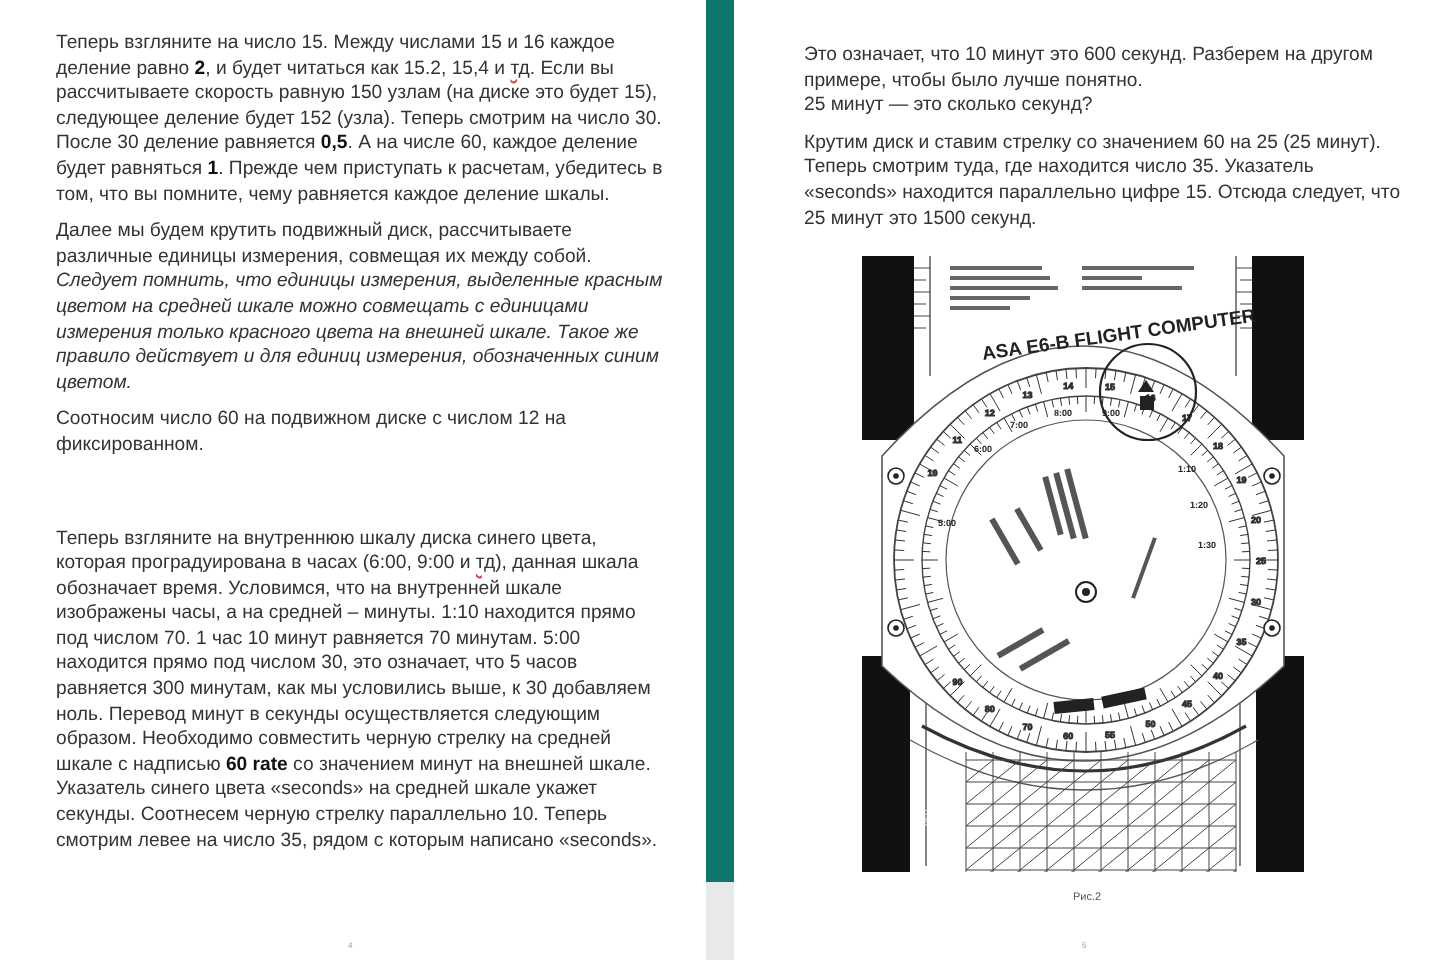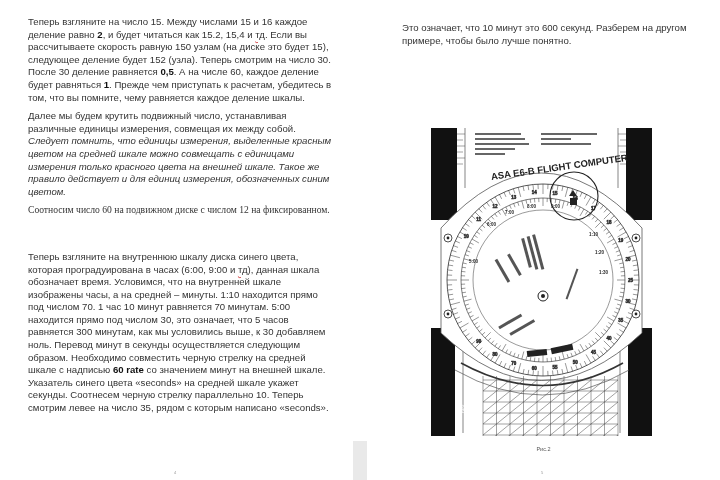--- a/index.html
+++ b/index.html
@@ -4,21 +4,21 @@
   <style>
     html, body {
       margin: 0; padding: 0;
       width: 720px; height: 480px;
       overflow: hidden;
       background: #e9e9e9;
     }
     .viewer {
       position: relative;
       width: 720px; height: 441px;
-      background: #ffffff;
+      background: #0f766e;
     }
     .page {
       position: absolute;
       top: 0;
       height: 480px;
       background: #ffffff;
       overflow: hidden;
     }
     .page-left { left: 0; width: 353px; }
     .page-right { left: 367px; width: 353px; }
@@ -56,30 +56,31 @@
     }
   </style>
 </head>
 <body>
 
 <div class="viewer">
 
   <div class="page page-left">
     <div class="text" id="left-text" style="left:28px; top:16px; width:305px;">
         <p><span>Теперь взгляните на число 15. Между числами 15 и 16 каждое деление равно </span><b>2</b><span>, и будет читаться как 15.2, 15,4 и </span><span class="spell">тд</span><span>. Если вы рассчитываете скорость равную 150 узлам (на диске это будет 15), следующее деление будет 152 (узла). Теперь смотрим на число 30. После 30 деление равняется </span><b>0,5</b><span>. А на числе 60, каждое деление будет равняться </span><b>1</b><span>. Прежде чем приступать к расчетам, убедитесь в том, что вы помните, чему равняется каждое деление шкалы.</span></p>
-        <p><span>Далее мы будем крутить подвижный число, устанавливая различные единицы измерения, совмещая их между собой. </span><span class="italic">Следует помнить, что единицы измерения, выделенные красным цветом на средней шкале можно совмещать с единицами измерения только красного цвета на внешней шкале. Такое же правило действует и для единиц измерения, обозначенных синим цветом.</span></p>
-        <p style="margin-bottom: 34px; font-family: Liberation Serif, serif;"><span>Соотносим число 60 на подвижном диске с числом 12 на фиксированном.</span></p>
+        <p><span>Далее мы будем крутить подвижный диск, рассчитываете различные единицы измерения, совмещая их между собой. </span><span class="italic">Следует помнить, что единицы измерения, выделенные красным цветом на средней шкале можно совмещать с единицами измерения только красного цвета на внешней шкале. Такое же правило действует и для единиц измерения, обозначенных синим цветом.</span></p>
+        <p style="margin-bottom: 34px;"><span>Соотносим число 60 на подвижном диске с числом 12 на фиксированном.</span></p>
         <p><span>Теперь взгляните на внутреннюю шкалу диска синего цвета, которая проградуирована в часах (6:00, 9:00 и </span><span class="spell">тд</span><span>), данная шкала обозначает время. Условимся, что на внутренней шкале изображены часы, а на средней – минуты. 1:10 находится прямо под числом 70. 1 час 10 минут равняется 70 минутам. 5:00 находится прямо под числом 30, это означает, что 5 часов равняется 300 минутам, как мы условились выше, к 30 добавляем ноль. Перевод минут в секунды осуществляется следующим образом. Необходимо совместить черную стрелку на средней шкале с надписью </span><b>60 rate</b><span> со значением минут на внешней шкале. Указатель синего цвета «seconds» на средней шкале укажет секунды. Соотнесем черную стрелку параллельно 10. Теперь смотрим левее на число 35, рядом с которым написано «seconds».</span></p>
       </div>
     <div class="page-num" style="left:174px; top:470px;">4</div>
   </div>
 
   <div class="page page-right">
     <div class="text" id="right-text" style="left:35px; top:22px; width:300px;">
-        <p><span>Это означает, что 10 минут это 600 секунд. Разберем на другом примере, чтобы было лучше понятно.</span><br></p>
+        <p><span>Это означает, что 10 минут это 600 секунд. Разберем на другом примере, чтобы было лучше понятно.</span><br><span>25 минут — это сколько секунд?</span></p>
+        <p><span>Крутим диск и ставим стрелку со значением 60 на 25 (25 минут). Теперь смотрим туда, где находится число 35. Указатель «seconds» находится параллельно цифре 15. Отсюда следует, что 25 минут это 1500 секунд.</span></p>
       </div>
 
     <div class="figure">
       <svg width="221" height="308" viewBox="0 0 221 308" xmlns="http://www.w3.org/2000/svg">
 
         <rect x="0" y="0" width="221" height="308" fill="#ffffff"></rect>
         <rect x="0" y="0" width="26" height="92" fill="#111"></rect>
         <rect x="195" y="0" width="26" height="92" fill="#111"></rect>
         <rect x="0" y="200" width="24" height="108" fill="#111"></rect>
         <rect x="197" y="200" width="24" height="108" fill="#111"></rect>

